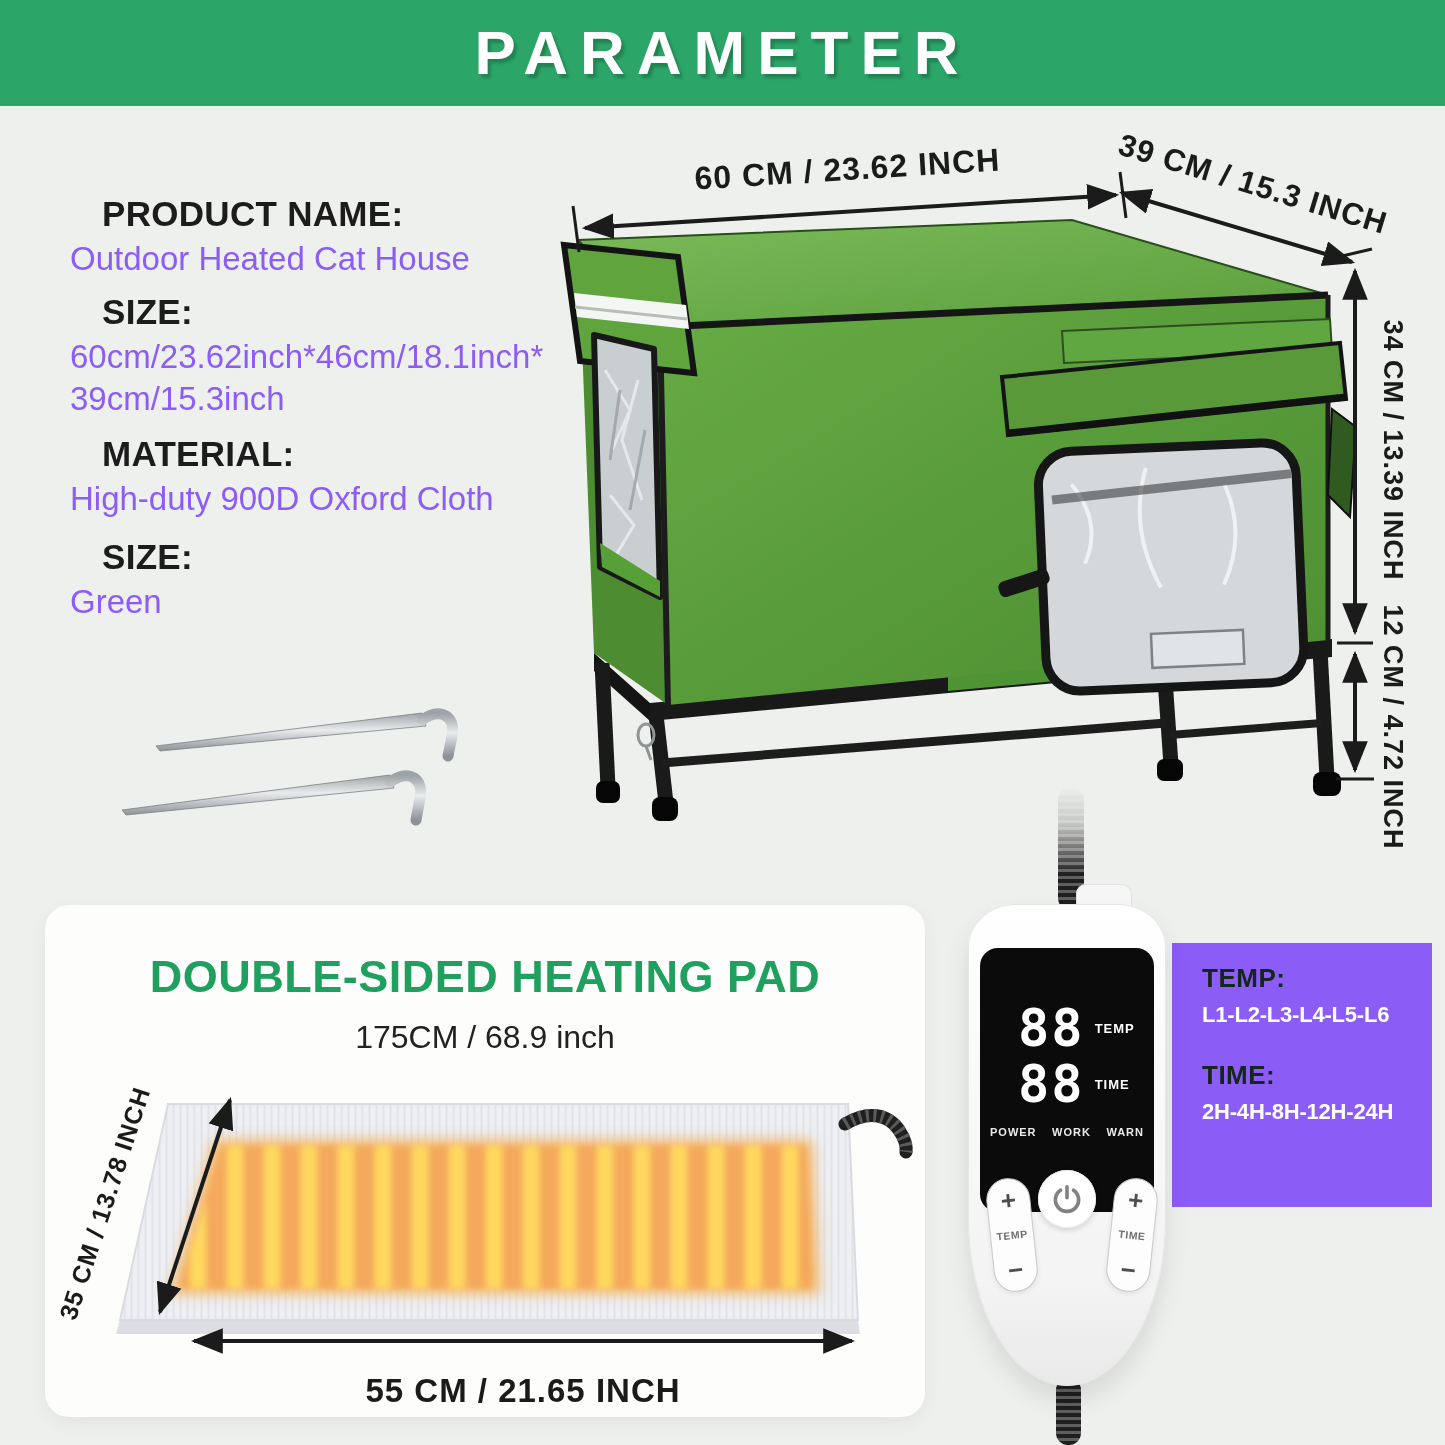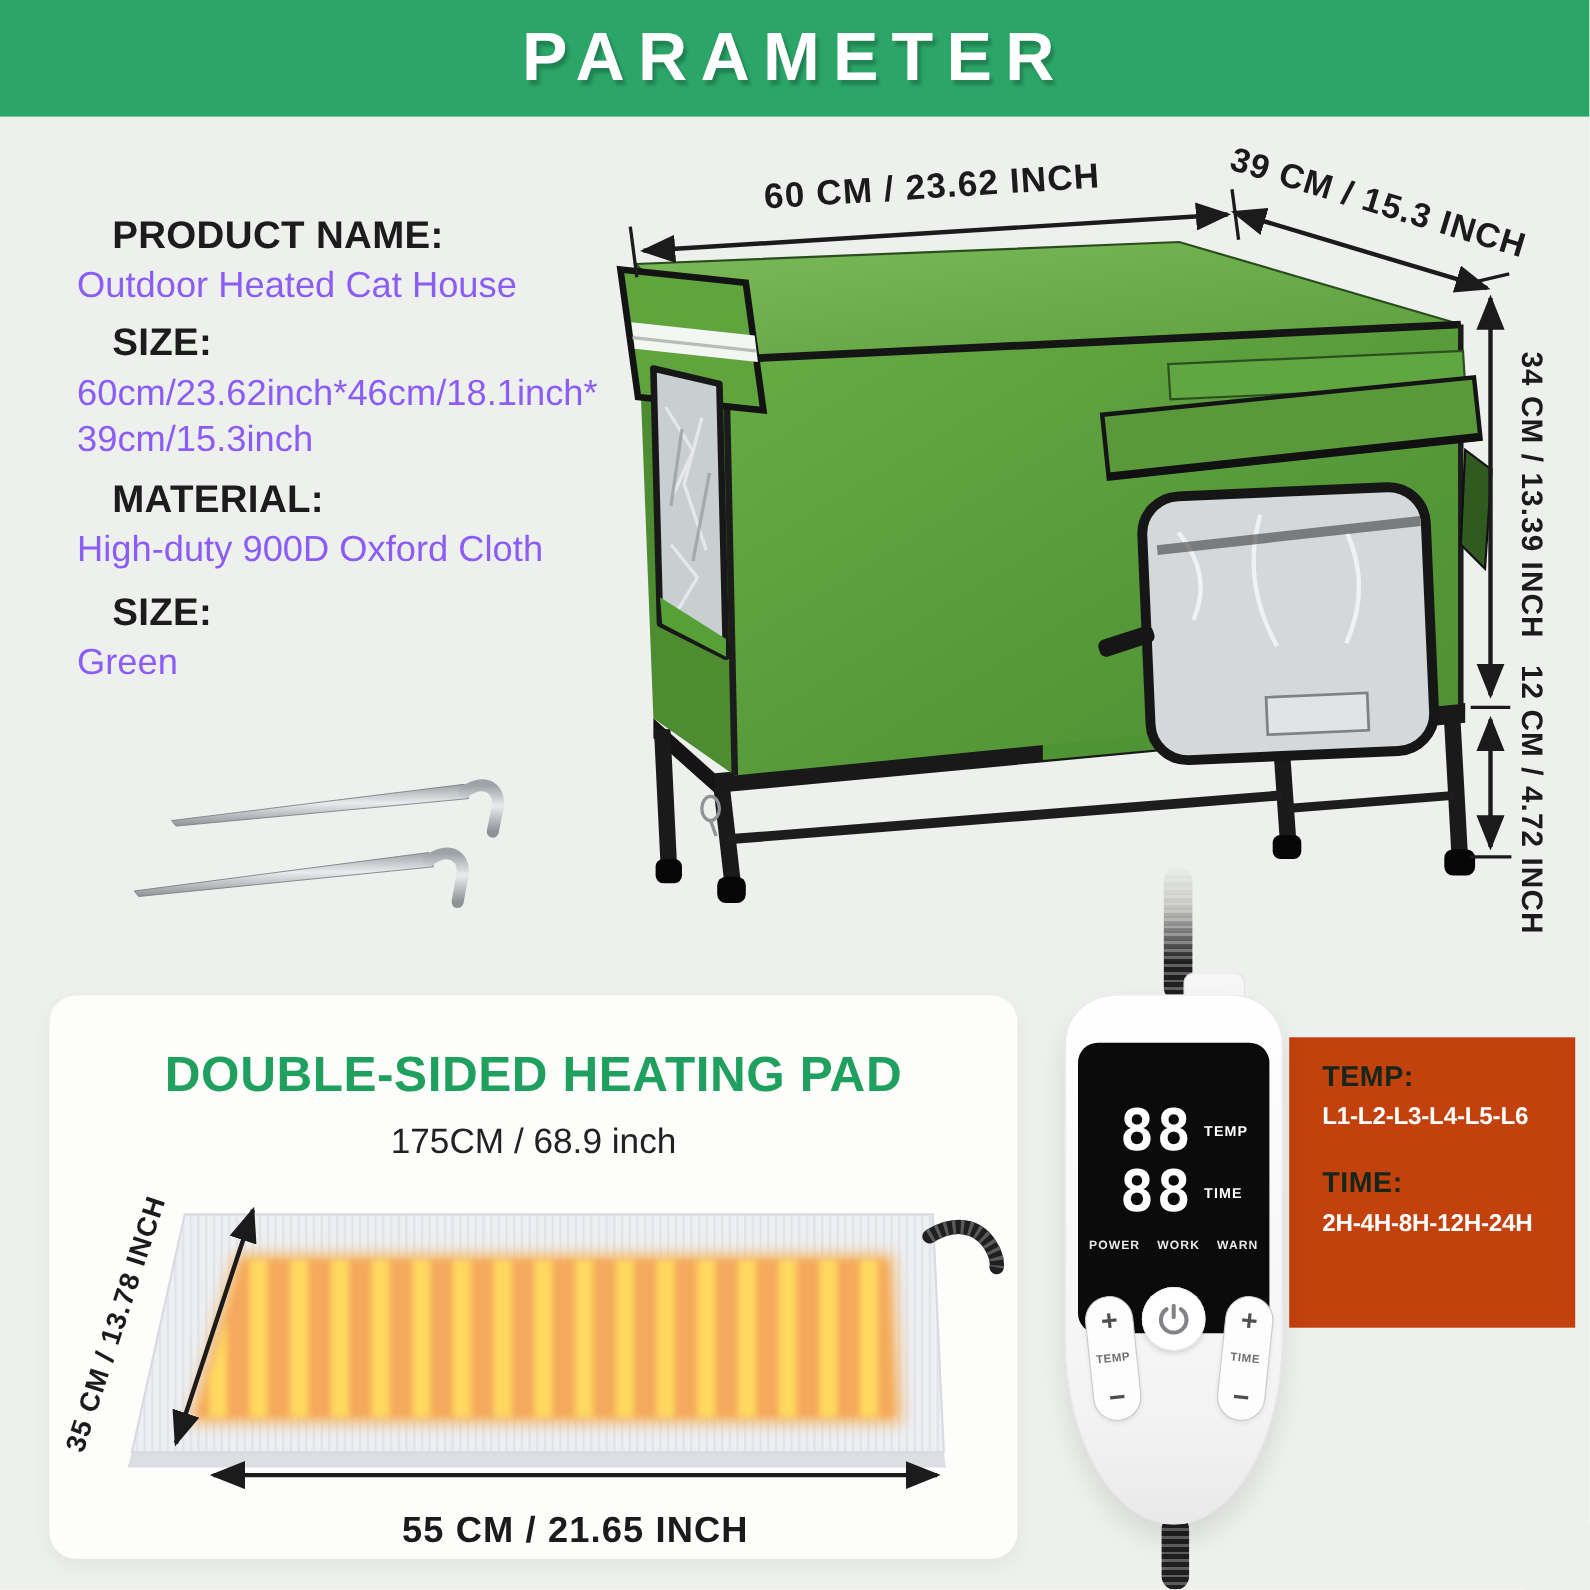--- a/index.html
+++ b/index.html
@@ -57,21 +57,21 @@
     display:flex;align-items:center;justify-content:center;}
   .rocker{position:absolute;top:274px;width:44px;height:114px;background:#fdfdfd;border:1.5px solid #c7c9ca;
     border-radius:22px;box-shadow:0 2px 5px rgba(0,0,0,.08);display:flex;flex-direction:column;
     justify-content:space-between;align-items:center;padding:8px 0;box-sizing:border-box;color:#4d4f50;}
   .rocker-left{left:22px;transform:rotate(-6deg);}
   .rocker-right{left:142px;transform:rotate(6deg);}
   .pm{font-size:26px;font-weight:bold;line-height:1;}
   .rlabel{font-size:10.5px;letter-spacing:.5px;color:#6d6f70;font-weight:bold;}
 
   
-  .settings{position:absolute;left:1172px;top:943px;width:260px;height:264px;background:#c2410c;
+  .settings{position:absolute;left:1172px;top:943px;width:260px;height:264px;background:#8b5cf6;
     padding:20px 0 0 30px;box-sizing:border-box;z-index:3;}
   .s-label{font-weight:bold;font-size:26px;color:#15261c;letter-spacing:.5px;}
   .s-value{font-weight:bold;font-size:22px;color:#ffffff;margin-top:8px;letter-spacing:-.2px;}
   .s-gap{margin-top:32px;}
 </style>
 </head>
 <body>
 
 <div id="canvas">
 

